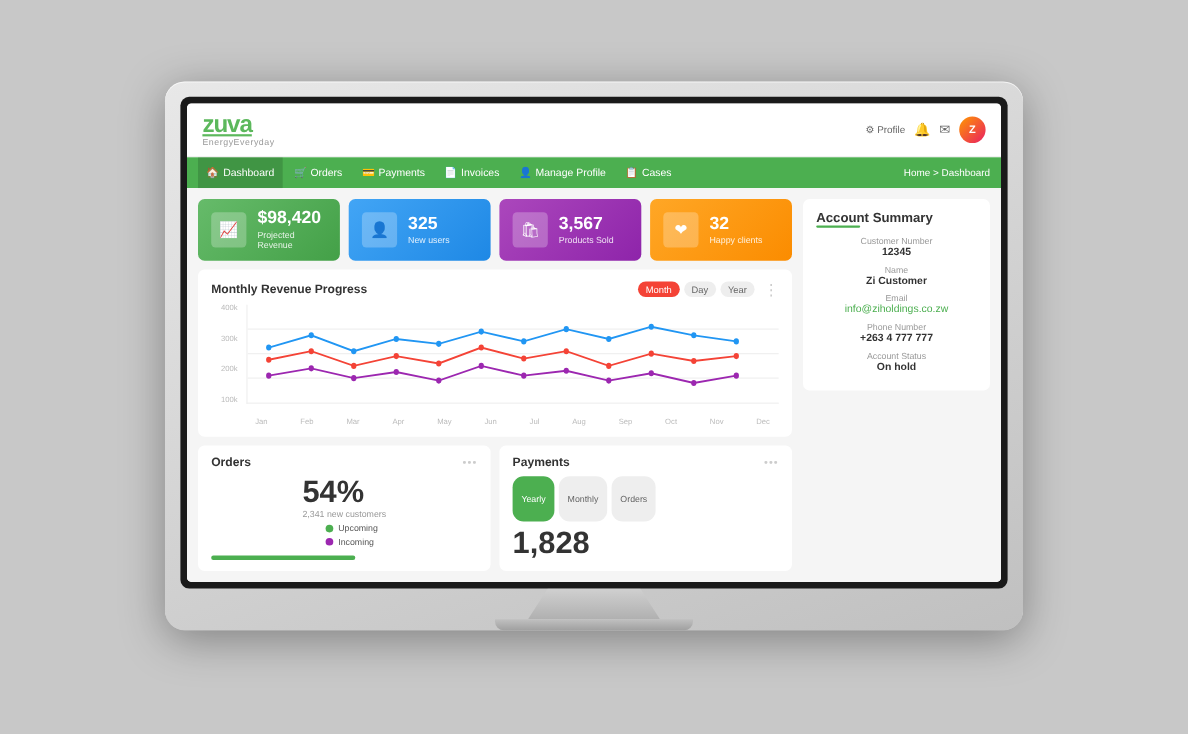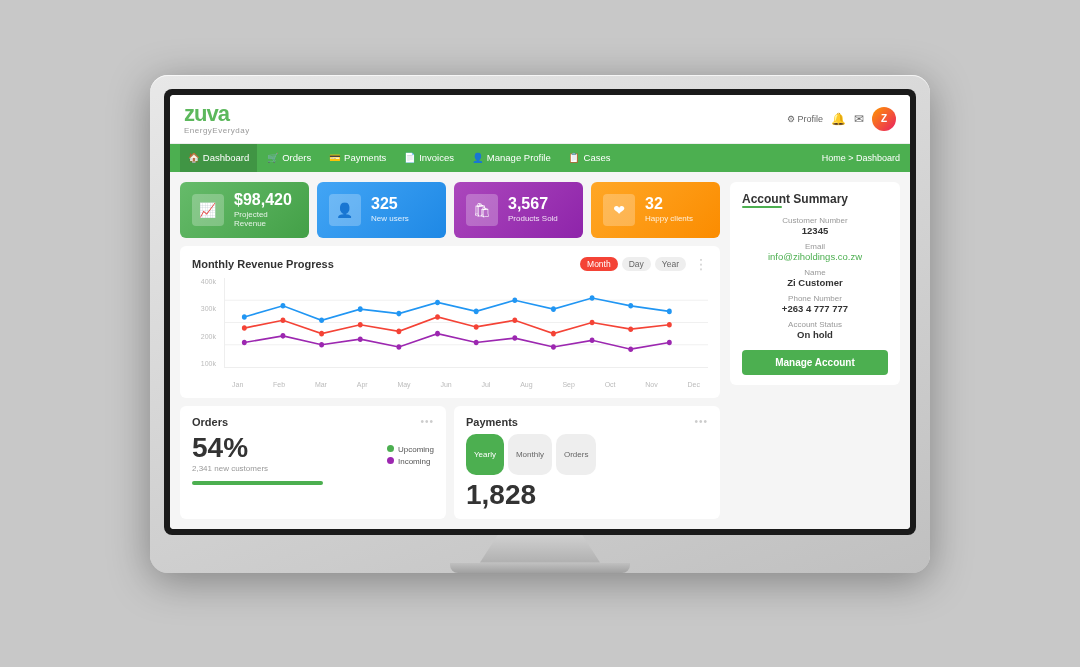--- a/index.html
+++ b/index.html
@@ -67,20 +67,21 @@
       display: flex;
       flex-direction: column;
     }
 
     .logo-text {
       font-size: 22px;
       font-weight: 900;
       color: #5cb85c;
       line-height: 1;
       letter-spacing: -1px;
+      text-decoration: underline;
     }
 
     .logo-sub {
       font-size: 8px;
       color: #999;
       letter-spacing: 0.5px;
       margin-top: 1px;
     }
 
     .header-right {
@@ -328,21 +329,21 @@
 
     .legend {
       display: flex;
       flex-direction: column;
       gap: 3px;
       margin-top: 4px;
     }
 
     .legend-item {
       display: flex;
-      align-items: flex-start;
+      align-items: center;
       gap: 4px;
       font-size: 8px;
       color: #555;
       margin-left: 14px;
     }
 
     .legend-dot {
       width: 7px;
       height: 7px;
       border-radius: 50%;
@@ -617,21 +618,21 @@
               </div>
             </div>
           </div>
 
           <div class="bottom-cards">
             <div class="bottom-card">
               <div class="bottom-card-header">
                 <span class="bottom-card-title">Orders</span>
                 <span class="dots-menu">•••</span>
               </div>
-              <div style="display:flex;justify-content:space-between;align-items:center;">
+              <div style="display:flex;justify-content:space-between;align-items:center;flex-direction:column;">
                 <div>
                   <div class="big-percent">54%</div>
                   <div class="small-sub">2,341 new customers</div>
                 </div>
                 <div class="legend">
                   <div class="legend-item">
                     <div class="legend-dot" style="background:#4caf50;"></div>
                     <span>Upcoming</span>
                   </div>
                   <div class="legend-item">
@@ -662,37 +663,36 @@
         <div class="right-panel">
           <div class="account-summary">
             <div class="account-title">Account Summary</div>
             <div class="divider"></div>
 
             <div class="account-field">
               <div class="field-label">Customer Number</div>
               <div class="field-value">12345</div>
             </div>
             <div class="account-field">
+              <div class="field-label">Name</div>
+              <div class="field-value">Zi Customer</div>
+            </div>
+            <div class="account-field">
               <div class="field-label">Email</div>
               <div class="field-value email">info@ziholdings.co.zw</div>
-            </div>
-            <div class="account-field">
-              <div class="field-label">Name</div>
-              <div class="field-value">Zi Customer</div>
             </div>
             <div class="account-field">
               <div class="field-label">Phone Number</div>
               <div class="field-value">+263 4 777 777</div>
             </div>
             <div class="account-field">
               <div class="field-label">Account Status</div>
               <div class="field-value">On hold</div>
             </div>
 
-            <button class="manage-btn">Manage Account</button>
           </div>
         </div>
 
       </div>
     </div>
   </div>
   <div class="monitor-stand"></div>
   <div class="monitor-base"></div>
 </div>
 

